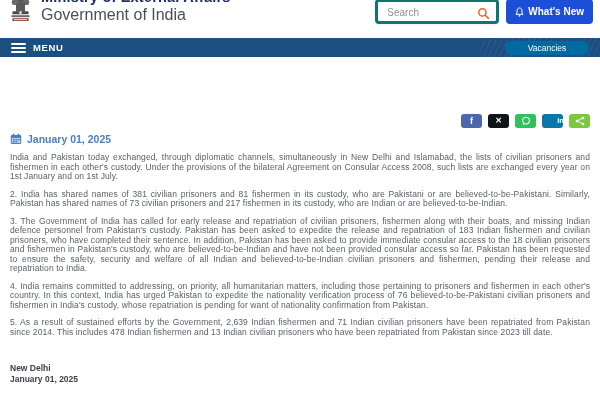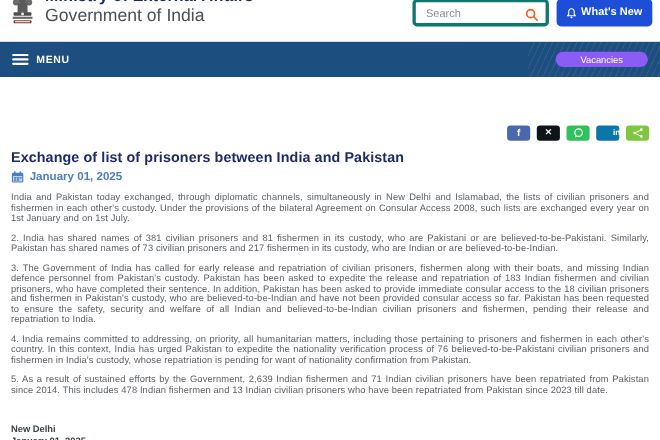--- a/index.html
+++ b/index.html
@@ -16,26 +16,26 @@
   .ministry-title{font-size:14.5px;font-weight:bold;color:#1b2a6b;letter-spacing:.2px;}
   .ministry-sub{font-size:16px;color:#4a4f57;margin-top:2px;}
   .hspacer{flex:1;}
   .search-box{position:relative;width:124px;height:25px;border:3px solid #0f766e;border-radius:4px;background:#fff;box-shadow:0 1px 2px rgba(0,0,0,.05);}
   .search-box input{width:100%;height:100%;border:none;outline:none;background:transparent;font-size:10px;color:#555;padding:0 24px 0 9px;}
   .search-box input::placeholder{color:#8a8f98;}
   .search-icon{position:absolute;right:6px;top:5px;}
   .whats-new{margin-left:7px;height:25px;padding:0 9px;background:#1d4ed8;border:none;border-radius:4px;color:#fff;font-size:10px;font-weight:bold;display:flex;align-items:center;gap:4px;cursor:pointer;}
 
   
-  .menubar{position:absolute;top:38px;left:0;right:0;height:32px;background:#1d4e80;display:flex;align-items:center;padding:0 11px;}
+  .menubar{position:absolute;top:38px;left:0;right:0;height:19px;background:#1d4e80;display:flex;align-items:center;padding:0 11px;}
   .menubar:after{content:"";position:absolute;right:0;top:0;bottom:0;width:120px;background:repeating-linear-gradient(115deg,rgba(255,255,255,.07) 0 1px,transparent 1px 5px);}
   .hamburger{display:flex;flex-direction:column;gap:2px;cursor:pointer;}
   .hamburger span{display:block;width:15px;height:2px;background:#fff;border-radius:1px;}
   .menu-label{color:#fff;font-size:9.5px;font-weight:bold;letter-spacing:.6px;margin-left:7px;}
-  .vacancies{position:relative;z-index:2;margin-left:auto;height:14px;min-width:84px;padding:0 12px;background:#8b5cf6;border:none;border-radius:8px;color:#fff;font-size:8.5px;display:flex;align-items:center;justify-content:center;cursor:pointer;}
+  .vacancies{position:relative;z-index:2;margin-left:auto;height:14px;min-width:84px;padding:0 12px;background:#0369a1;border:none;border-radius:8px;color:#fff;font-size:8.5px;display:flex;align-items:center;justify-content:center;cursor:pointer;}
 
   
   .banner{position:absolute;top:57px;left:0;right:0;height:48px;border-top:2px solid #3a7ab8;background:linear-gradient(180deg,#9ccfec 0%,#b6dcf3 55%,#cfe9f8 100%);overflow:hidden;}
   .banner .map1{position:absolute;left:55%;top:4px;width:190px;height:40px;background:radial-gradient(ellipse at 30% 40%,rgba(255,255,255,.55),transparent 60%),radial-gradient(ellipse at 75% 60%,rgba(120,170,210,.45),transparent 65%);}
   .banner .map2{position:absolute;left:-20px;top:0;width:180px;height:48px;background:repeating-linear-gradient(100deg,rgba(255,255,255,.18) 0 2px,transparent 2px 9px);opacity:.5;}
   .banner-title{position:absolute;left:25px;top:50%;transform:translateY(-50%);font-size:20px;font-weight:bold;color:#1d3566;letter-spacing:.4px;}
 
   
   .content{position:absolute;top:105px;left:0;right:0;bottom:0;padding:0 10px;background:#fff;}
   .share-row{display:flex;justify-content:flex-end;gap:6px;margin-top:9px;}
@@ -126,21 +126,20 @@
         <svg width="10" height="10" viewBox="0 0 10 10">
           <circle cx="8" cy="2" r="1.3" fill="#fff"></circle>
             <circle cx="2" cy="5" r="1.3" fill="#fff"></circle>
             <circle cx="8" cy="8" r="1.3" fill="#fff"></circle>
           <line x1="2" y1="5" x2="8" y2="2" stroke="#fff" stroke-width="0.9"></line>
           <line x1="2" y1="5" x2="8" y2="8" stroke="#fff" stroke-width="0.9"></line>
         </svg>
       </div>
     </div>
 
-    <h1 class="article-title">Exchange of list of prisoners between India and Pakistan</h1>
 
     <div class="date-row">
       <svg width="12" height="12" viewBox="0 0 12 12">
         <rect x="0.8" y="2" width="10.4" height="9" rx="1.2" fill="#4a7fc1"></rect>
         <rect x="1.8" y="5" width="8.4" height="5" fill="#bcd4ef"></rect>
         <rect x="2.8" y="0.6" width="1.4" height="2.6" rx="0.6" fill="#4a7fc1"></rect>
         <rect x="7.8" y="0.6" width="1.4" height="2.6" rx="0.6" fill="#4a7fc1"></rect>
         <rect x="2.8" y="6" width="2" height="1.4" fill="#4a7fc1"></rect>
           <rect x="5.4" y="6" width="2" height="1.4" fill="#4a7fc1"></rect>
           <rect x="8" y="6" width="1.6" height="1.4" fill="#4a7fc1"></rect>

